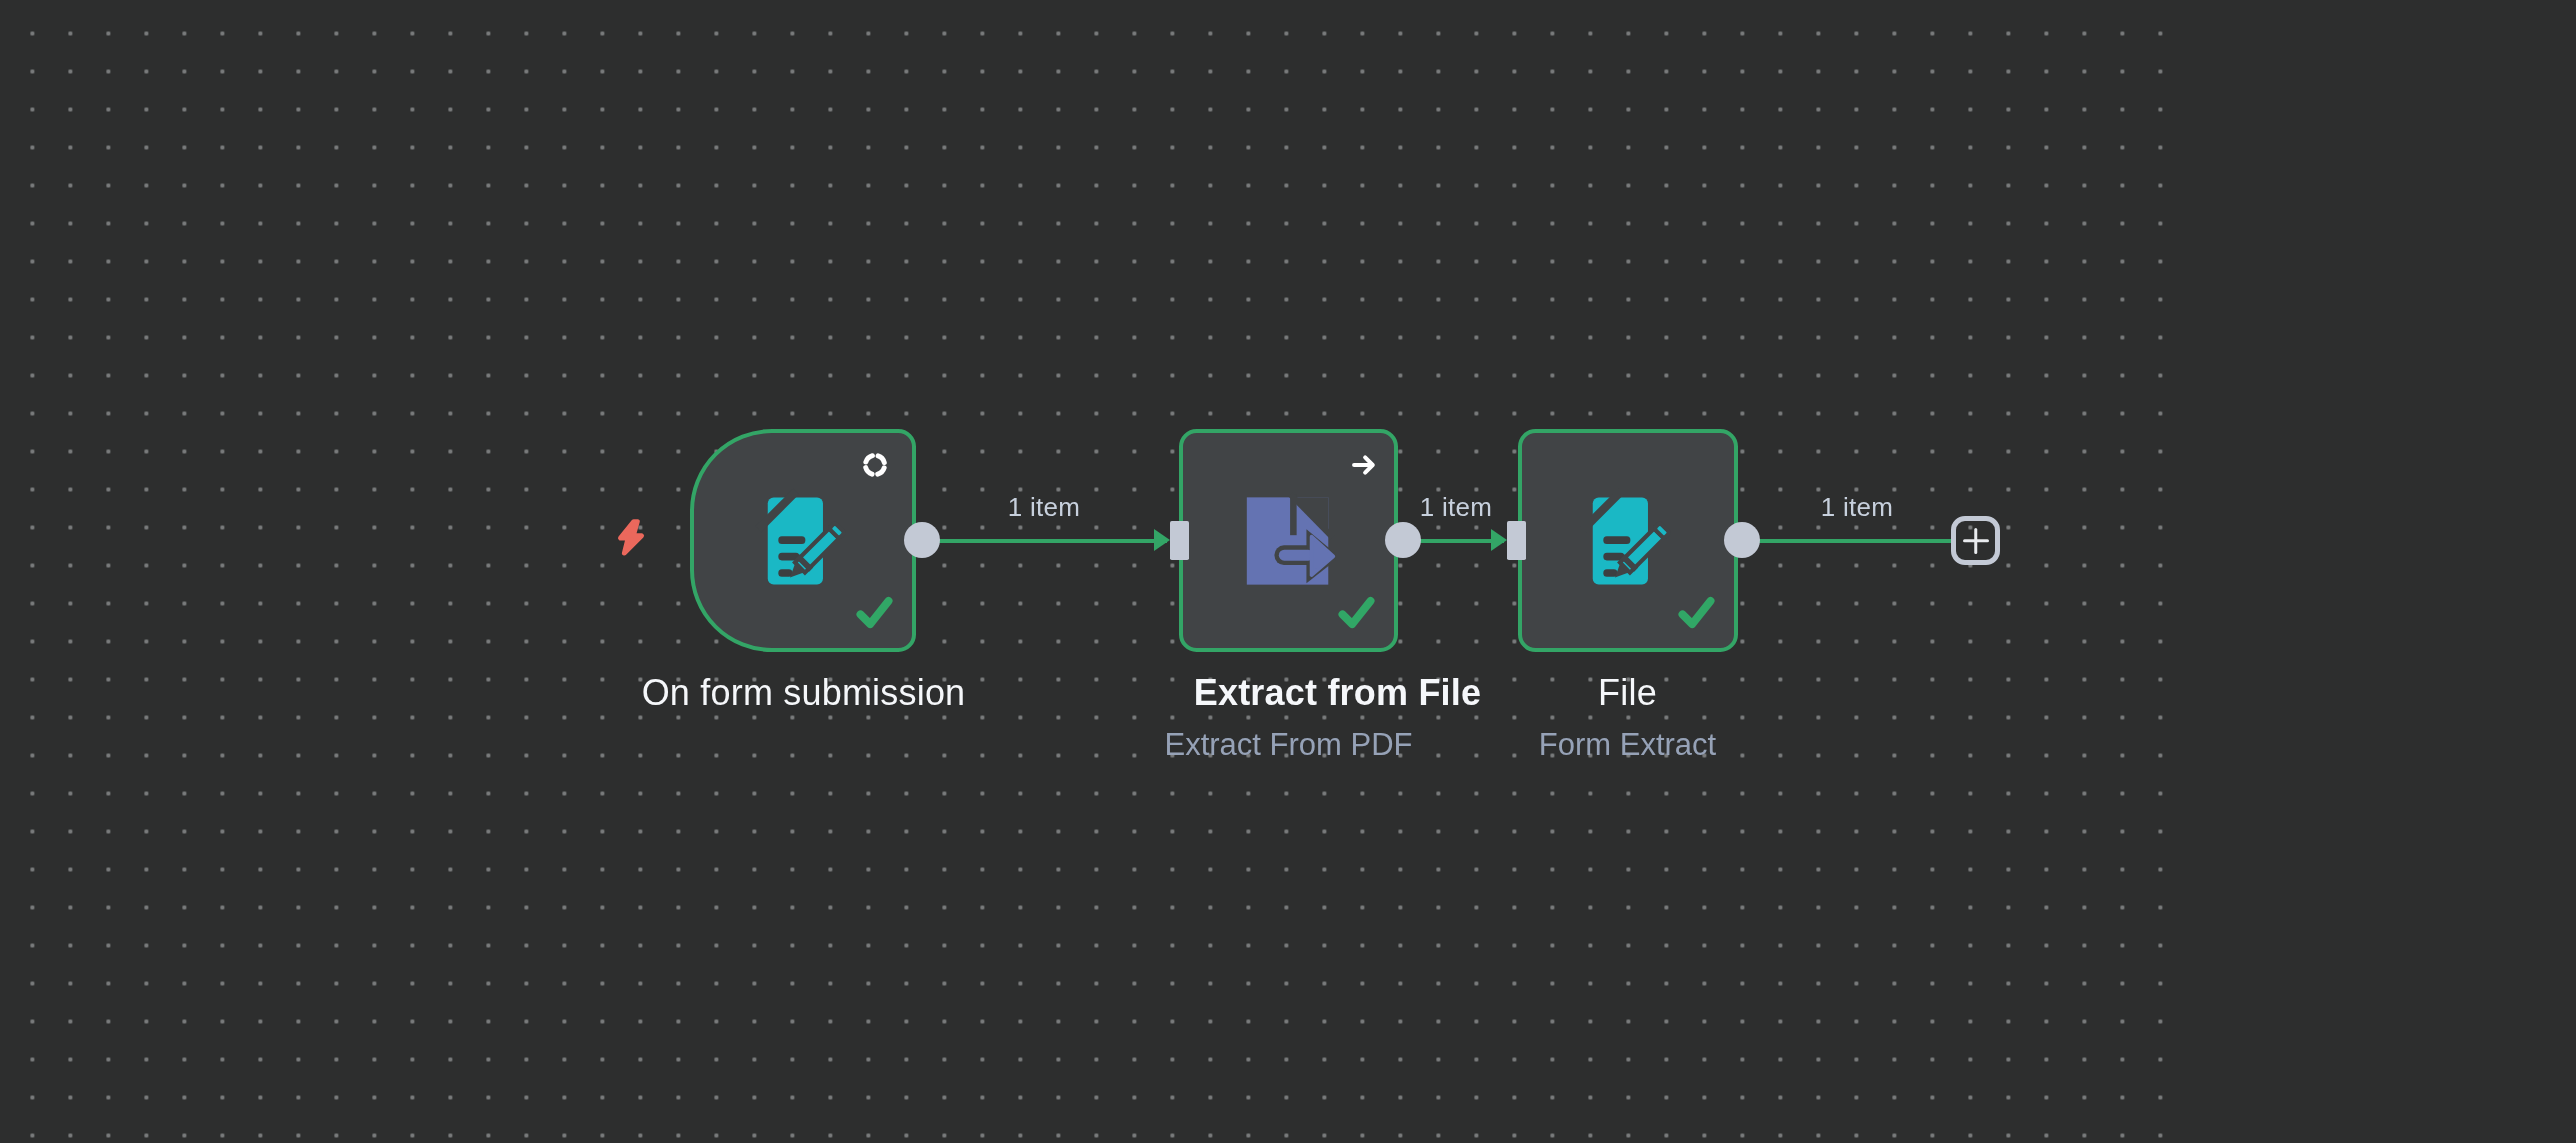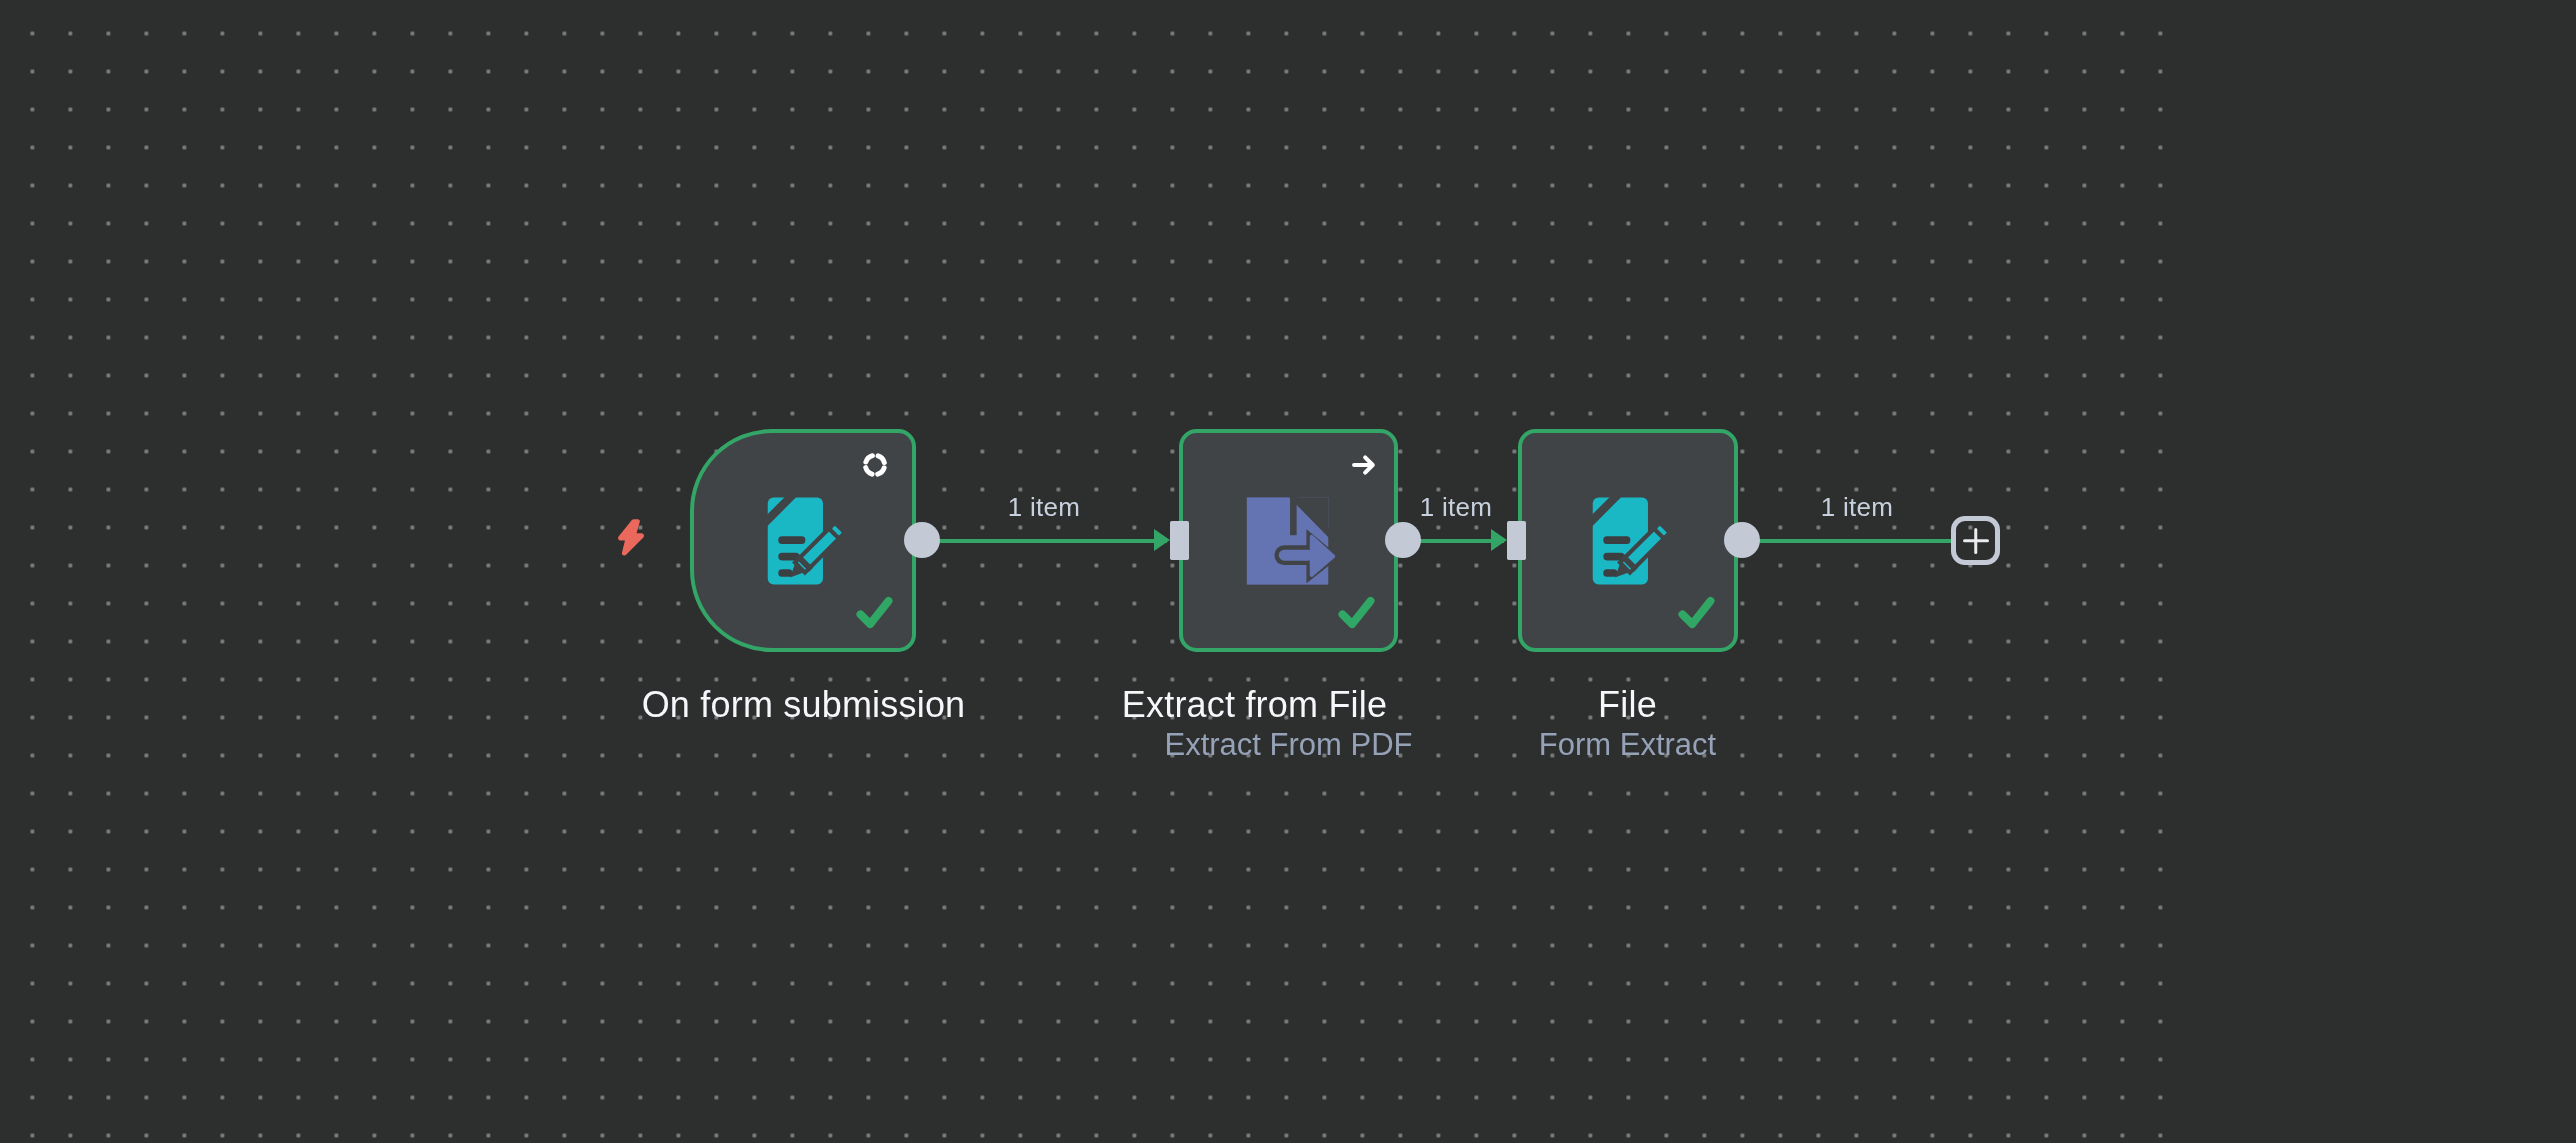--- a/index.html
+++ b/index.html
@@ -39,21 +39,21 @@
   .endpoint-in{
     position:absolute;width:19px;height:39px;
     background:#c3c9d5;border-radius:1.8px;
   }
   .conn-label{
     position:absolute;width:188px;text-align:center;
     font-size:26px;color:#c7d0dd;letter-spacing:0.3px;
   }
   .node-title{
     position:absolute;width:563px;text-align:center;
-    font-size:36px;font-weight:500;color:#f5f7fa;letter-spacing:0.2px;margin-top:12px;
+    font-size:36px;font-weight:500;color:#f5f7fa;letter-spacing:0.2px;
   }
   .node-subtitle{
     position:absolute;width:563px;text-align:center;
     font-size:31px;font-weight:400;color:#96a2b7;
   }
   .add-btn{
     position:absolute;left:1951px;top:516px;width:49px;height:49px;
     box-sizing:border-box;border:5.3px solid #c3c9d5;border-radius:14px;
     background:transparent;cursor:pointer;padding:0;
   }
@@ -167,20 +167,20 @@
   <div class="endpoint-in" style="left:1507px;top:521px;"></div>
   <div class="endpoint-out" style="left:1724px;top:522px;"></div>
 
   <button class="add-btn" aria-label="+">
     <span class="bar-h"></span>
     <span class="bar-v"></span>
   </button>
 
   <div class="node-title" style="left:522px;top:672px;">On form submission</div>
 
-  <div class="node-title" style="left:973px;top:672px;">Extract from File</div>
+  <div class="node-title" style="left:1056px;top:672px;font-weight:bold;">Extract from File</div>
   <div class="node-subtitle" style="left:1007px;top:727px;">Extract From PDF</div>
 
   <div class="node-title" style="left:1346px;top:672px;">File</div>
   <div class="node-subtitle" style="left:1346px;top:727px;">Form Extract</div>
 
 </div>
 
 
 </body></html>

